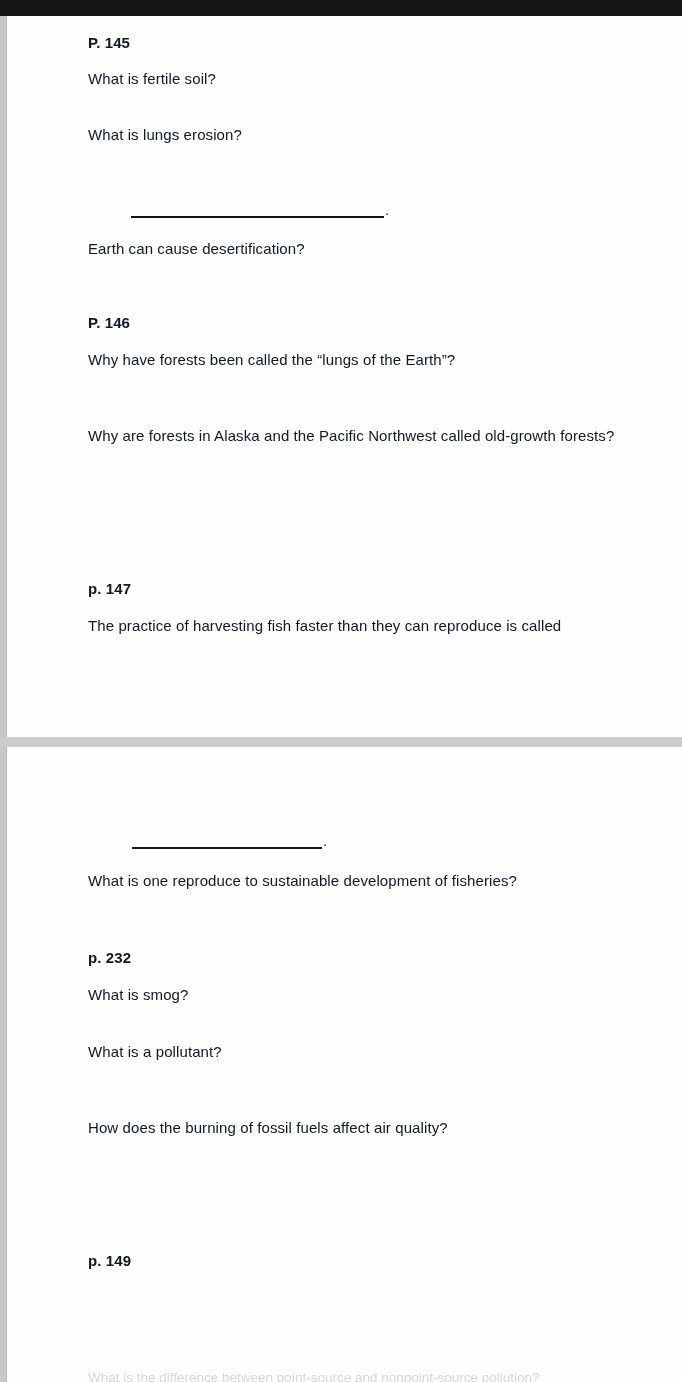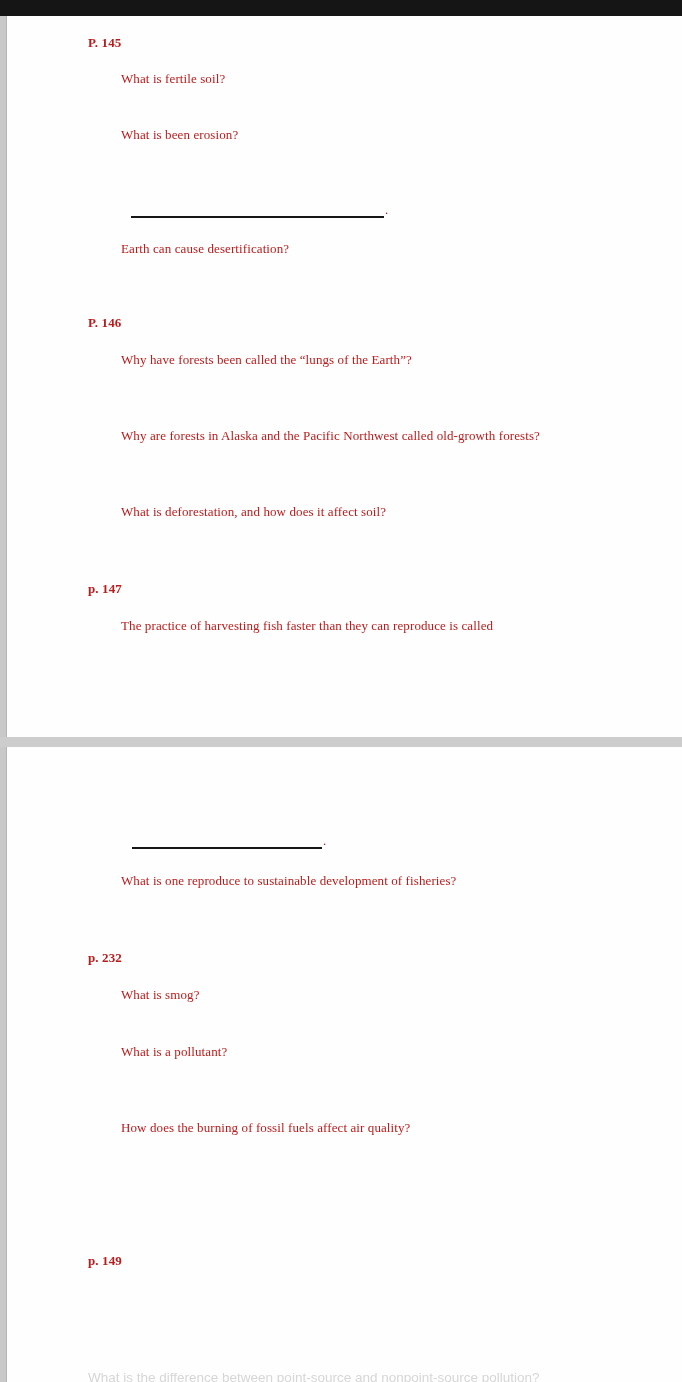--- a/index.html
+++ b/index.html
@@ -27,28 +27,27 @@
   }
   .page-1 { top: 0; height: 721px; }
   .page-2 { top: 731px; height: 635px; overflow: hidden; }
   .page-gap {
     position: absolute; top: 721px; left: 0;
     width: 682px; height: 10px;
     background: #cdcdcd;
   }
   .block {
     position: absolute; left: 81px;
-    color: #b91c1c;
-    font-size: 13px;
+    color: #0f172a;
+    font-size: 15px;
     line-height: 19px;
     letter-spacing: 0.1px;
-    font-family: Liberation Serif, serif;
   }
   .heading { font-weight: bold; }
-  .q { width: 560px; margin-left: 33px; }
+  .q { width: 560px; }
   .blank {
     display: flex;
     align-items: flex-end;
   }
   .rule {
     display: inline-block;
     height: 15px;
     border-bottom: 2px solid #161616;
   }
   .rule-1 { width: 253px; }
@@ -65,30 +64,29 @@
 </head>
 <body>
 
 <div class="topbar"></div>
 
 <div class="viewport">
 
   <div class="page page-1">
     <div class="block heading" style="top:17px">P. 145</div>
     <div class="block q" style="top:53px">What is fertile soil?</div>
-    <div class="block q" style="top:109px">What is been erosion?</div>
+    <div class="block q" style="top:109px">What is lungs erosion?</div>
     <div class="block blank" style="left:124px; top:185px">
       <span class="rule rule-1"></span>
         <span class="dot">.</span>
     </div>
     <div class="block q" style="top:223px">Earth can cause desertification?</div>
     <div class="block heading" style="top:297px">P. 146</div>
     <div class="block q" style="top:334px">Why have forests been called the “lungs of the Earth”?</div>
     <div class="block q" style="top:410px">Why are forests in Alaska and the Pacific Northwest called old-growth forests?</div>
-    <div class="block q" style="top:486px">What is deforestation, and how does it affect soil?</div>
     <div class="block heading" style="top:563px">p. 147</div>
     <div class="block q" style="top:600px">The practice of harvesting fish faster than they can reproduce is called</div>
   </div>
 
   <div class="page-gap"></div>
 
   <div class="page page-2">
     <div class="block blank" style="left:125px; top:85px">
       <span class="rule rule-2"></span>
         <span class="dot">.</span>

